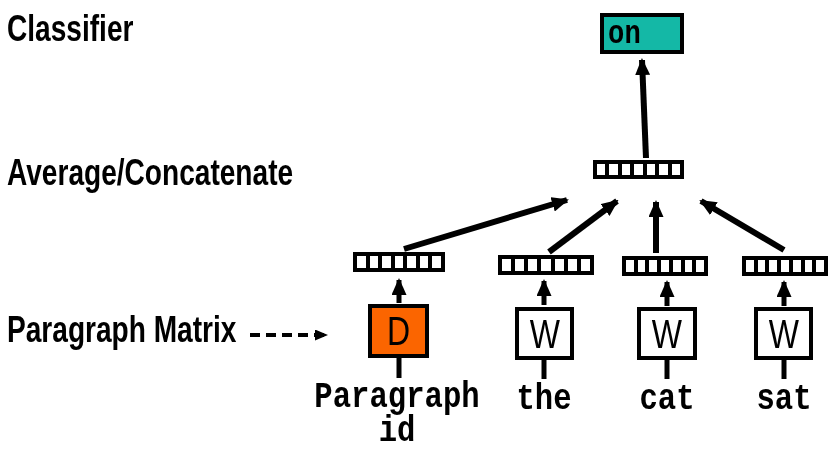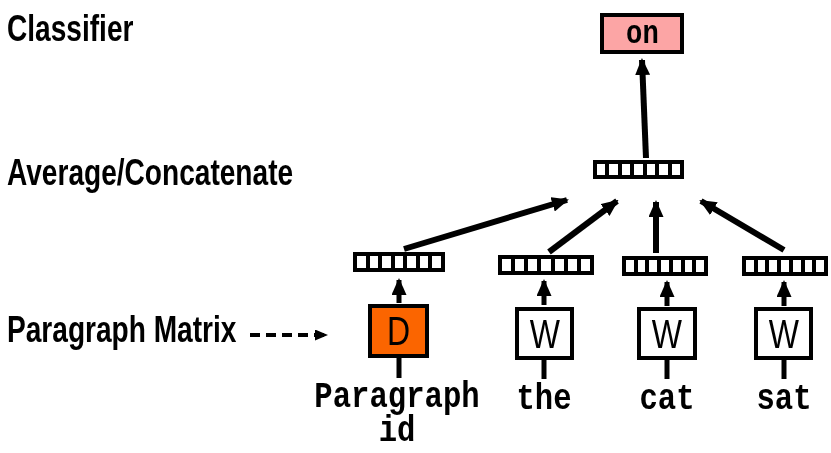--- a/index.html
+++ b/index.html
@@ -10,22 +10,22 @@
   
   .side-label{position:absolute;font-weight:bold;font-size:36px;line-height:1;
               white-space:nowrap;transform:scaleX(0.78);transform-origin:0 50%;}
 
   
   .node-box{position:absolute;box-sizing:border-box;border:4px solid #000;background:#fff;
             display:flex;align-items:center;justify-content:center;}
   .node-letter{font-size:40px;line-height:1;transform:scaleX(0.8);}
 
   
-  .on-box{position:absolute;box-sizing:border-box;border:4px solid #000;background:#fca5a5;
-          display:flex;align-items:center;justify-content:center;}
+  .on-box{position:absolute;box-sizing:border-box;border:4px solid #000;background:#14b8a6;
+          display:flex;align-items:center;justify-content:flex-start;}
   .on-text{font-family:"Liberation Mono","DejaVu Sans Mono",monospace;font-weight:bold;
            font-size:34px;line-height:1;transform:scaleX(0.8);}
 
   
   .vector{position:absolute;box-sizing:border-box;background:#000;display:flex;
           padding:4px;gap:4px;}
   .vector i{background:#fff;flex:1;display:block;}
 
   
   .word-label{position:absolute;width:200px;text-align:center;

